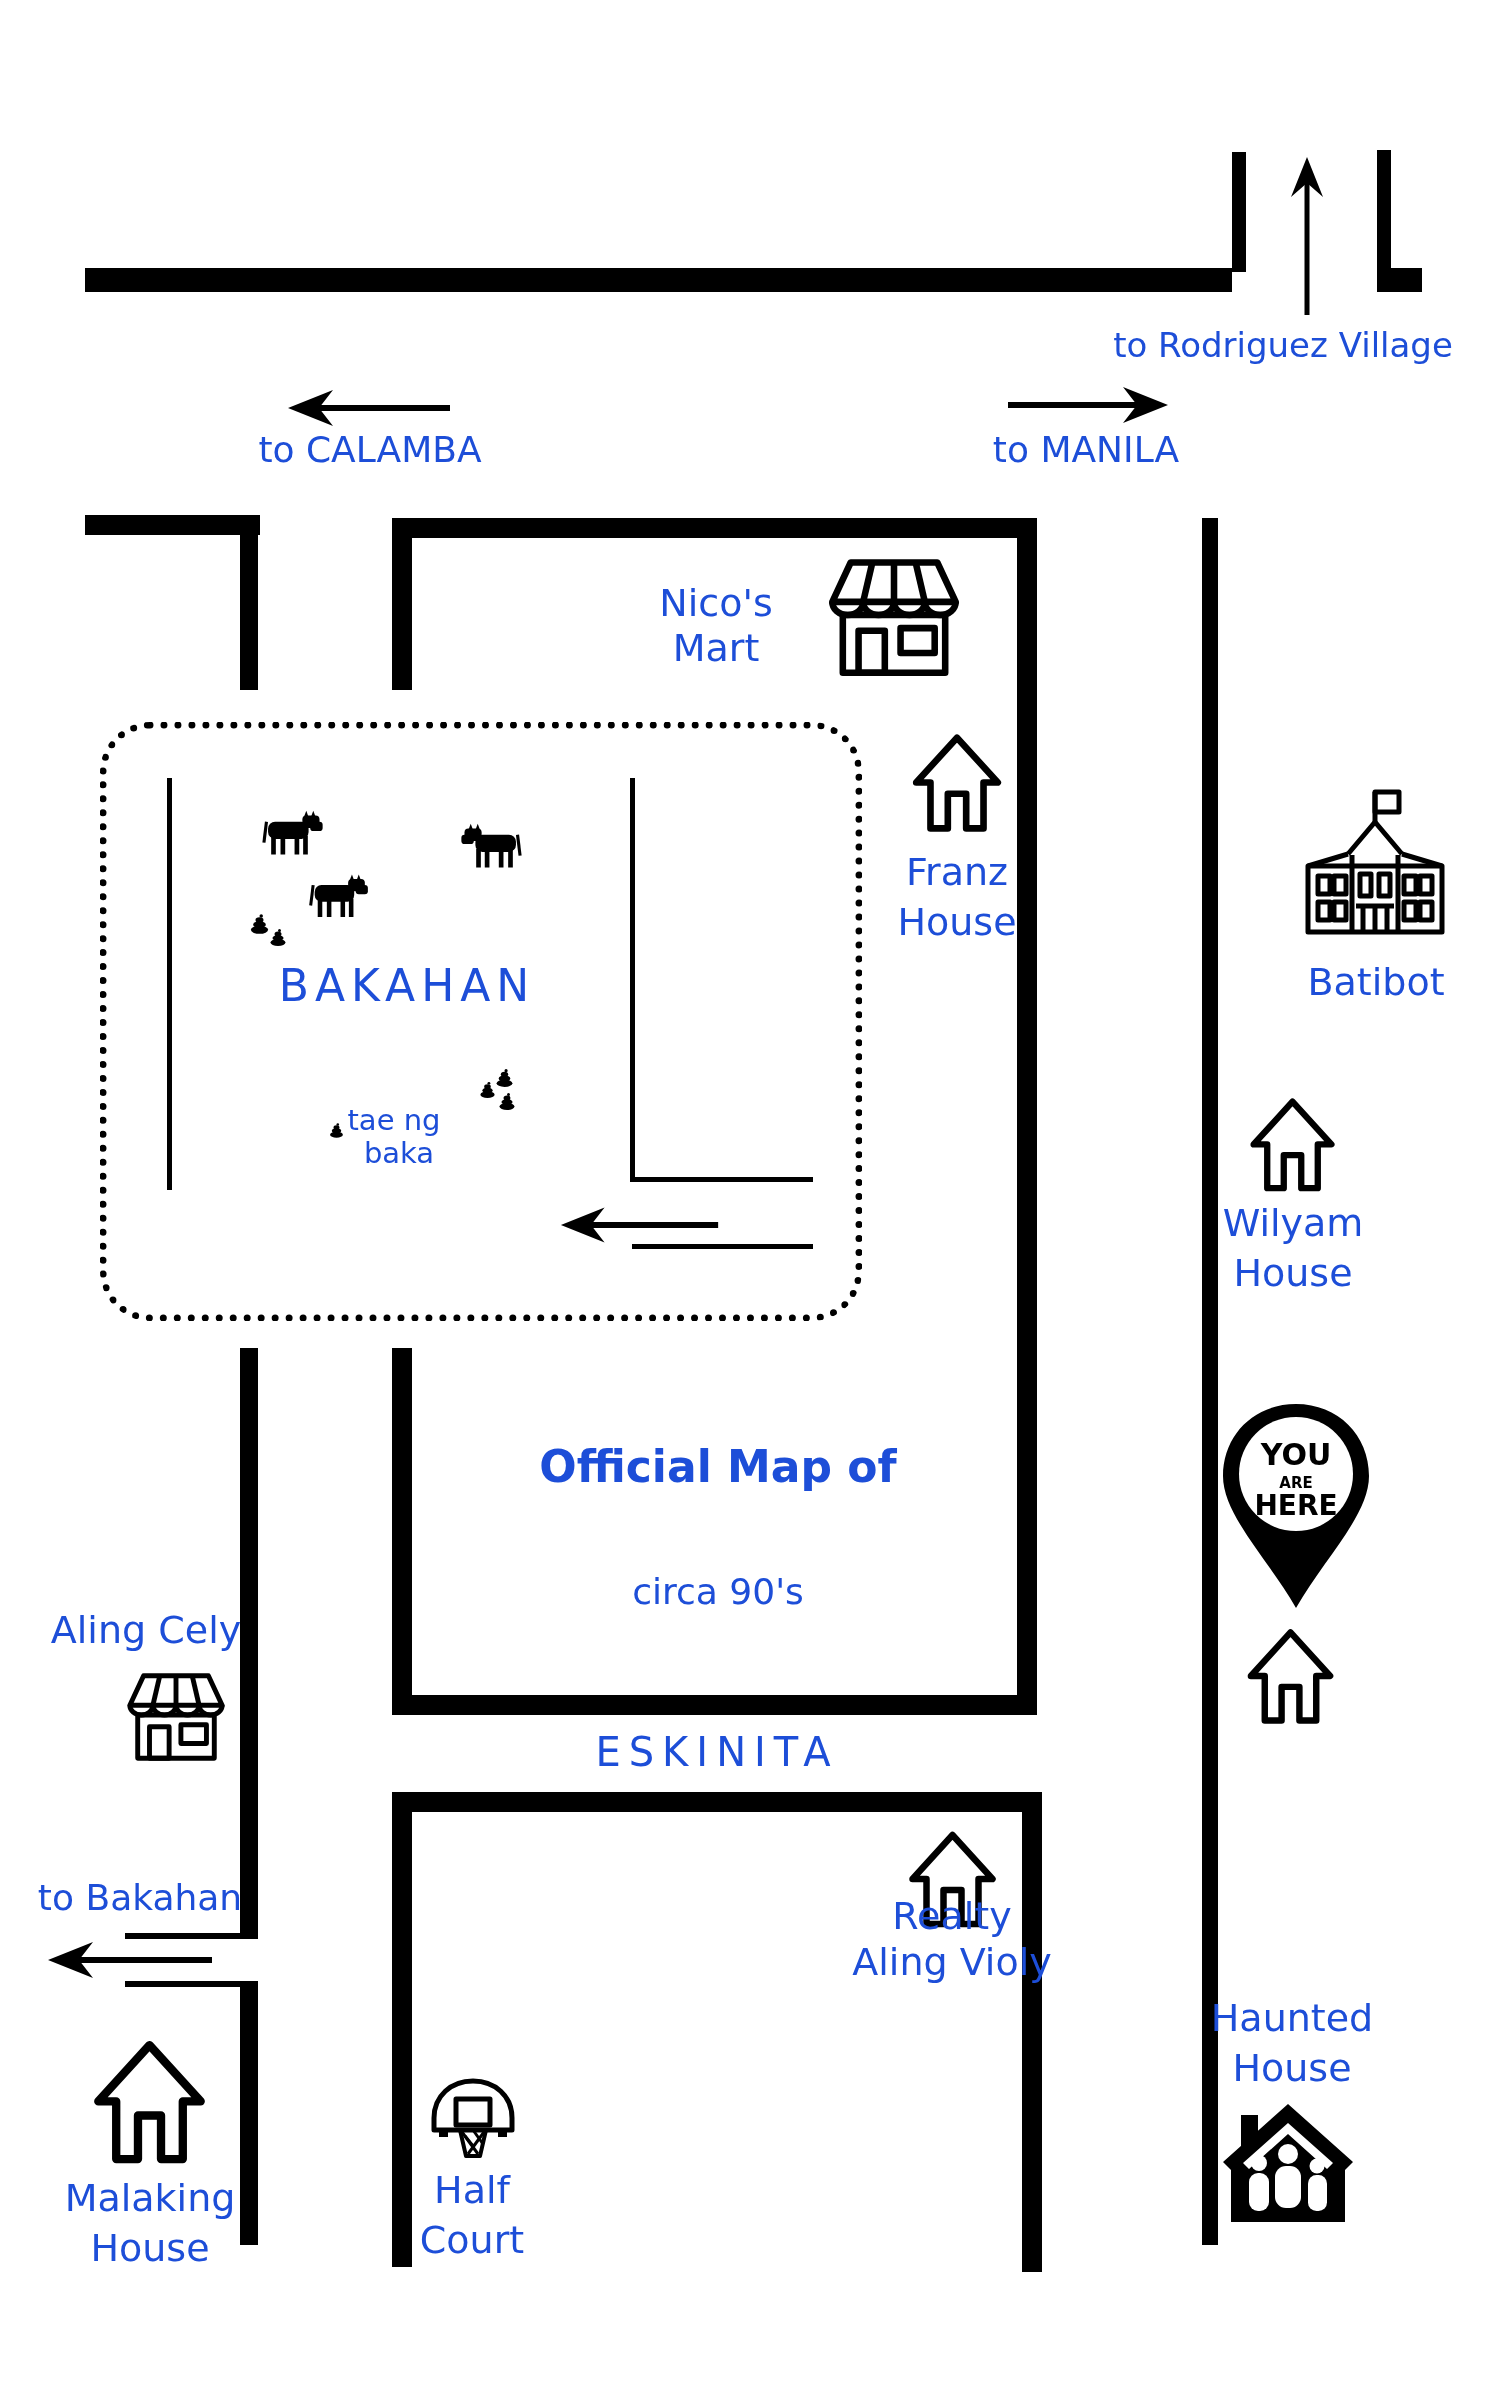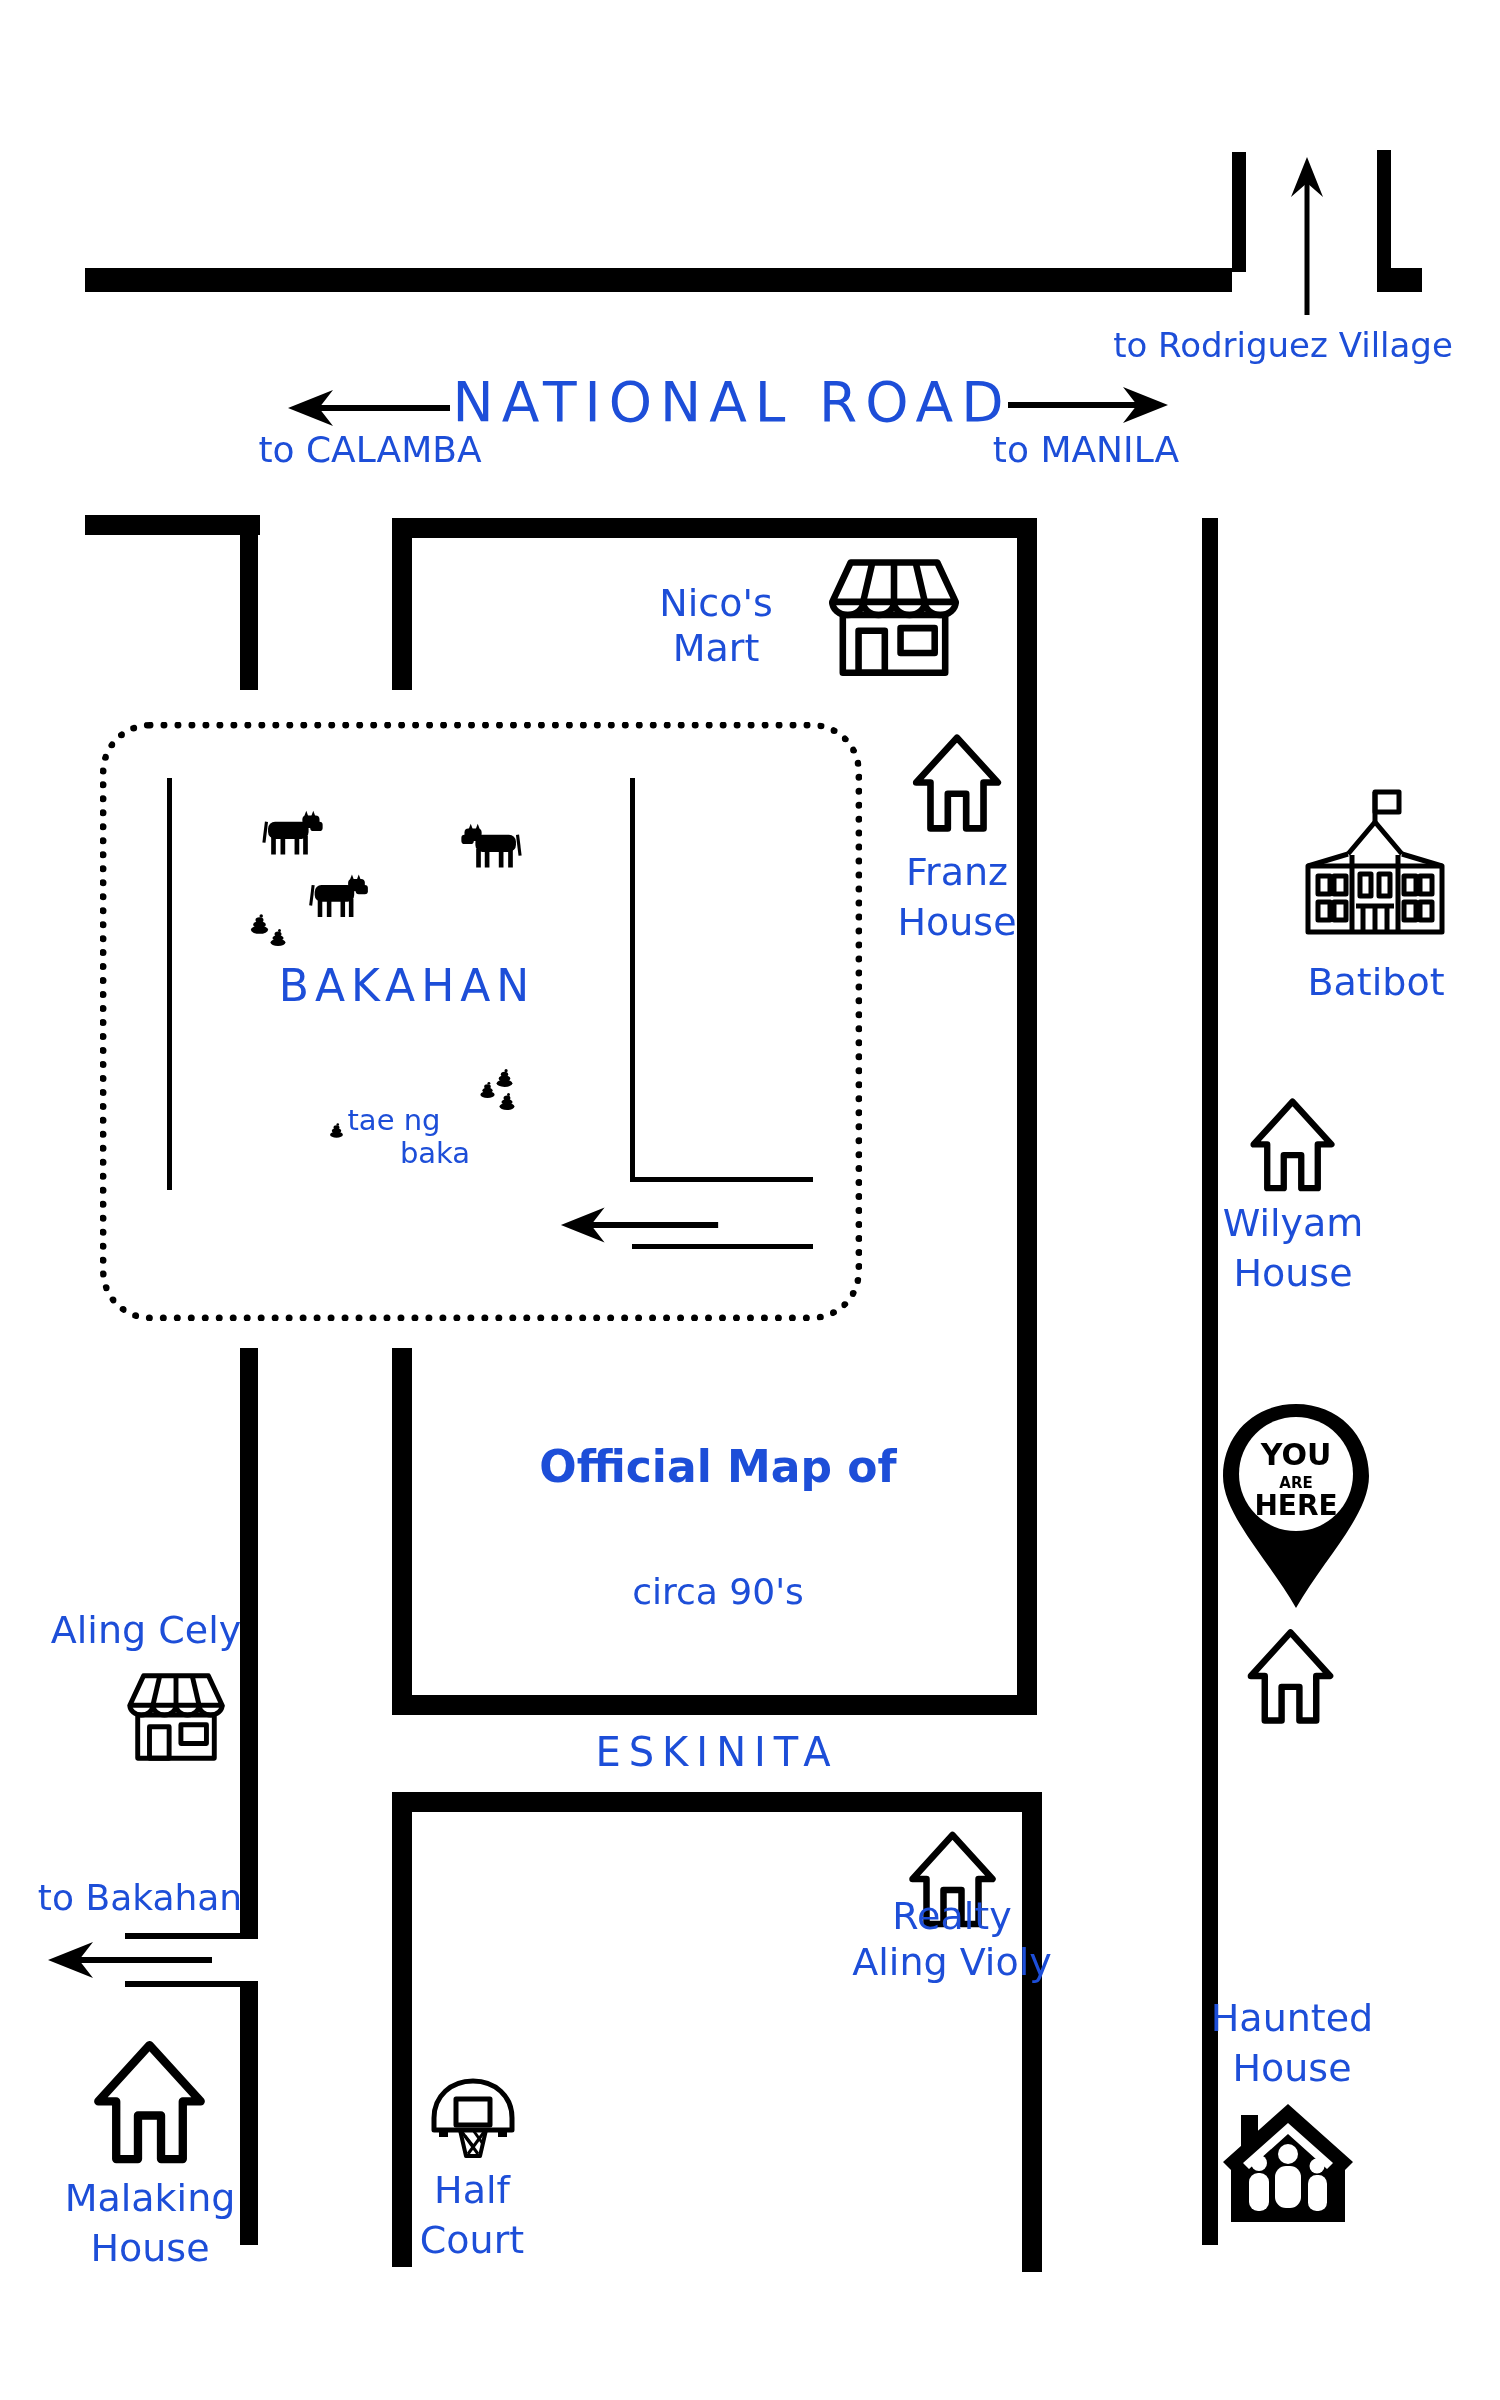--- a/index.html
+++ b/index.html
@@ -62,40 +62,39 @@
   </svg>
   <svg class="abs" style="left:1005px;top:384px;" width="166" height="42" viewBox="0 0 166 42">
     <line x1="3" y1="21" x2="136" y2="21" stroke="#000" stroke-width="6"></line>
     <path d="M163 21 L118 3 L132 21 L118 39 Z" fill="#000"></path>
   </svg>
   <svg class="abs" style="left:45px;top:1938px;" width="172" height="44" viewBox="0 0 172 44">
     <line x1="167" y1="22" x2="30" y2="22" stroke="#000" stroke-width="6"></line>
     <path d="M3 22 L48 4 L34 22 L48 40 Z" fill="#000"></path>
   </svg>
 
-  <div class="lbl road-title" style="left:732px;top:372px;">NATIONAL ROAD</div>
   <div class="lbl sm" style="left:370px;top:430px;">to CALAMBA</div>
   <div class="lbl sm" style="left:1086px;top:430px;">to MANILA</div>
   <div class="lbl rod" style="left:1283px;top:327px;">to Rodriguez Village</div>
   <div class="lbl eskinita" style="left:717px;top:1730px;">ESKINITA</div>
   <div class="lbl sm" style="left:140px;top:1878px;">to Bakahan</div>
 
   <div id="bakahan-box"></div>
   <div class="thin" style="left:167px;top:778px;width:5px;height:412px;"></div>
   <div class="thin" style="left:630px;top:778px;width:5px;height:404px;"></div>
   <div class="thin" style="left:630px;top:1177px;width:183px;height:5px;"></div>
   <div class="thin" style="left:632px;top:1244px;width:181px;height:5px;"></div>
   <svg class="abs" style="left:558px;top:1203px;" width="165" height="44" viewBox="0 0 170 44">
     <line x1="165" y1="22" x2="30" y2="22" stroke="#000" stroke-width="6"></line>
     <path d="M3 22 L48 4 L34 22 L48 40 Z" fill="#000"></path>
   </svg>
 
   <div class="lbl bk-title" style="left:400px;top:962px;">BAKAHAN</div>
   <div class="lbl xs" style="left:394px;top:1105px;">tae ng</div>
-  <div class="lbl xs" style="left:399px;top:1138px;margin-left:36px;">baka</div>
+  <div class="lbl xs" style="left:399px;top:1138px;">baka</div>
 
   <svg class="abs" style="left:254px;top:808px;" width="78" height="54" viewBox="0 0 100 66">
     <g fill="#000">
         <rect x="18" y="16" width="52" height="22" rx="9"></rect>
         <rect x="62" y="8" width="22" height="16" rx="5"></rect>
         <rect x="72" y="16" width="16" height="12" rx="4"></rect>
         <polygon points="64,10 67,2 70,10"></polygon>
         <polygon points="73,10 76,2 79,10"></polygon>
         <rect x="22" y="34" width="6" height="24"></rect>
         <rect x="34" y="34" width="6" height="24"></rect>

